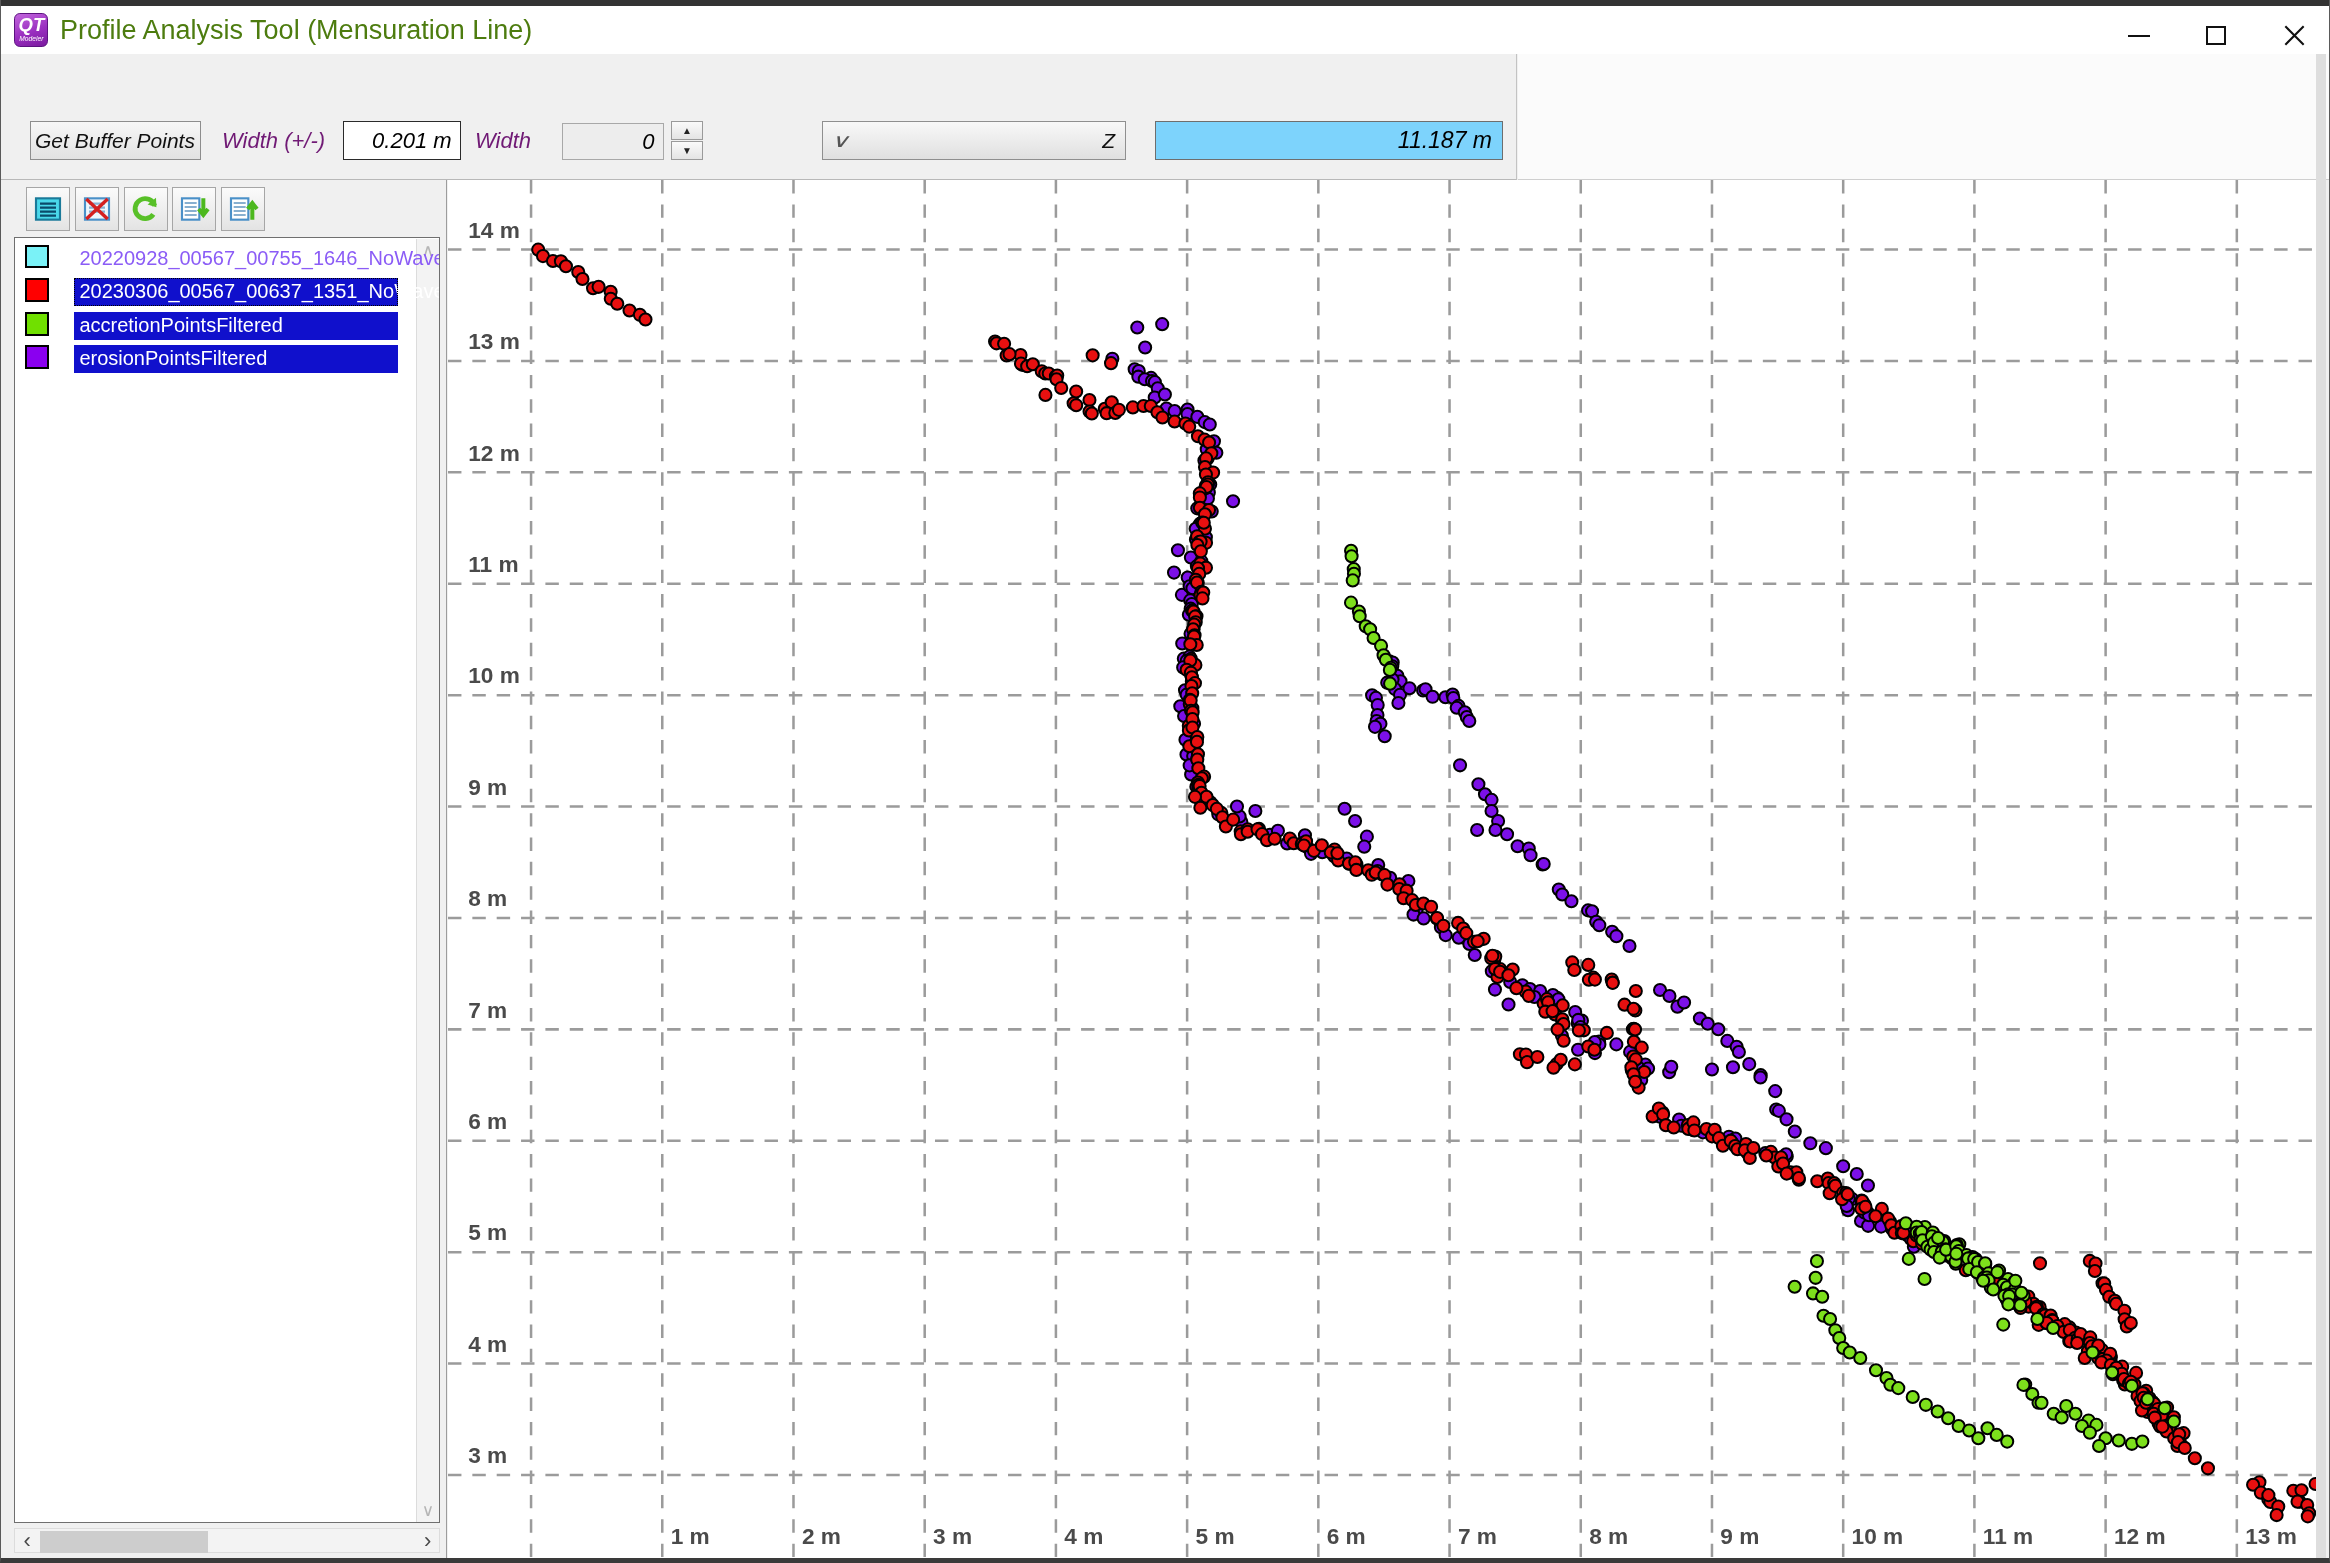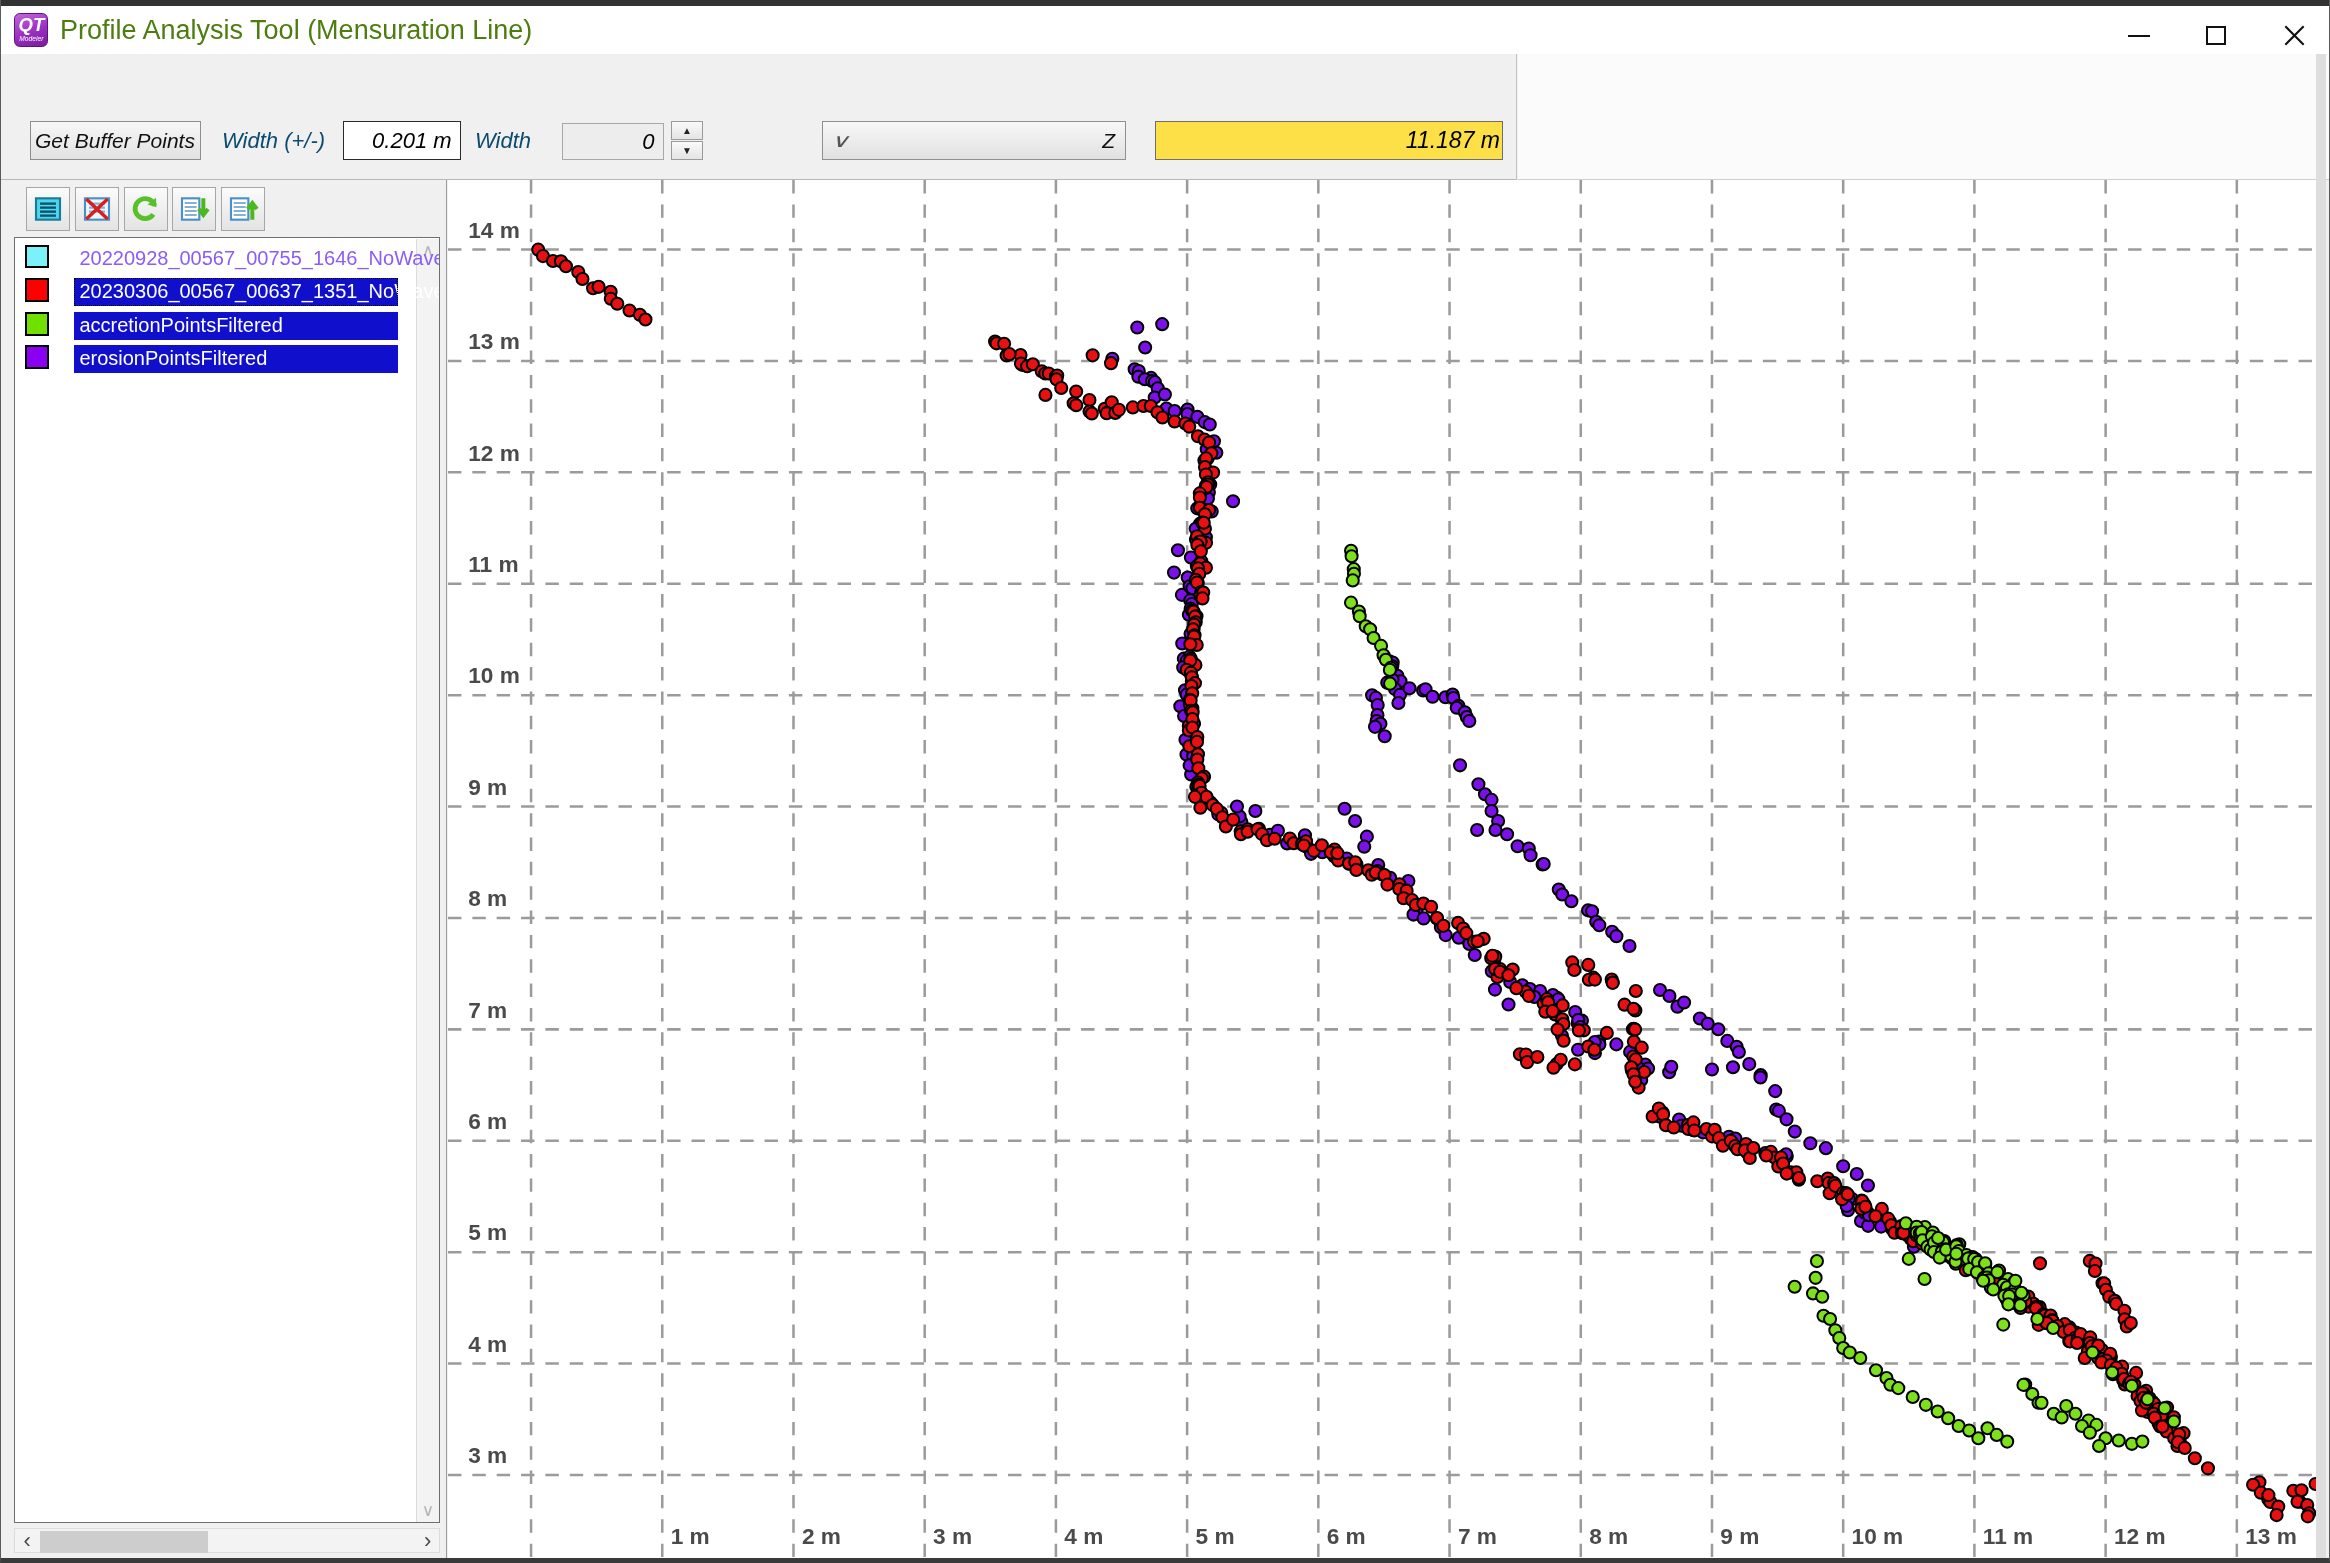--- a/index.html
+++ b/index.html
@@ -19,28 +19,28 @@
   #app-icon .mod{font-style:italic;font-size:6.7px;line-height:6.7px;display:block;}
   #window-title{position:absolute;left:59px;top:9px;font-size:27px;color:#4d7c0f;}
   .wincontrol{position:absolute;top:5.9px;width:76px;height:48px;display:flex;align-items:center;justify-content:center;}
   #btn-minimize{left:2100px;} #btn-maximize{left:2177px;} #btn-close{left:2255px;}
   #btn-minimize .glyph{width:22px;height:0;border-top:2.5px solid #111;}
   #btn-maximize .glyph{width:19.3px;height:19.3px;border:2.5px solid #111;}
   
   #toolbar{position:absolute;left:0;top:54px;width:1516px;height:126px;background:#f0f0f0;
     border-right:0.8px solid #c3c3c3;border-bottom:0.8px solid #b8b8b8;font-style:italic;}
   #toolbar-right-bg{position:absolute;left:1517px;top:54px;width:813px;height:126px;background:#fbfbfb;border-bottom:0.8px solid #cfcfcf;}
-  .tb-label{position:absolute;font-size:22px;color:#0c4a6e;}
+  .tb-label{position:absolute;font-size:22px;color:#701a75;}
   .pushbtn{position:absolute;background:linear-gradient(#f7f7f7,#e2e2e2);border:0.8px solid #8d8d8d;
     font-size:21px;color:#111;display:flex;align-items:center;justify-content:center;}
   .textinput{position:absolute;background:#fff;border:1.7px solid #2a2a2a;font-size:22px;color:#000;
     display:flex;align-items:center;justify-content:flex-end;padding-right:8.4px;}
   .textinput.flat{background:#ededed;border:0.8px solid #a8a8a8;}
-  .readout{position:absolute;background:#fde047;border:1.7px solid #6e6e6e;font-size:23px;color:#000;
-    display:flex;align-items:center;justify-content:flex-end;padding-right:2px;}
+  .readout{position:absolute;background:#7dd3fc;border:1.7px solid #6e6e6e;font-size:23px;color:#000;
+    display:flex;align-items:center;justify-content:flex-end;padding-right:10px;}
   .combo{position:absolute;background:linear-gradient(#f8f8f8,#e0e0e0);border:0.8px solid #8f8f8f;
     font-size:21px;color:#111;display:flex;align-items:center;justify-content:space-between;padding:0 10px;}
   .combo .chev{color:#555;font-size:18.5px;transform:scaleX(1.4);}
   #spinner{position:absolute;left:670px;top:67px;width:32px;height:39px;display:flex;flex-direction:column;gap:1.7px;}
   #spinner .sp{flex:1;background:linear-gradient(#fafafa,#e4e4e4);border:0.8px solid #9a9a9a;
     font-size:10px;color:#222;display:flex;align-items:center;justify-content:center;}
   .tb-icon{position:absolute;top:131px;width:39px;height:39px;background:linear-gradient(#fdfdfd,#e7e7e7);
     border:0.8px solid #adadad;display:flex;align-items:center;justify-content:center;}
   .tb-icon.sel{border:1.7px solid #1e62b8;background:#cfe3f8;}
   .tb-icon svg{width:28.5px;height:28.5px;}

